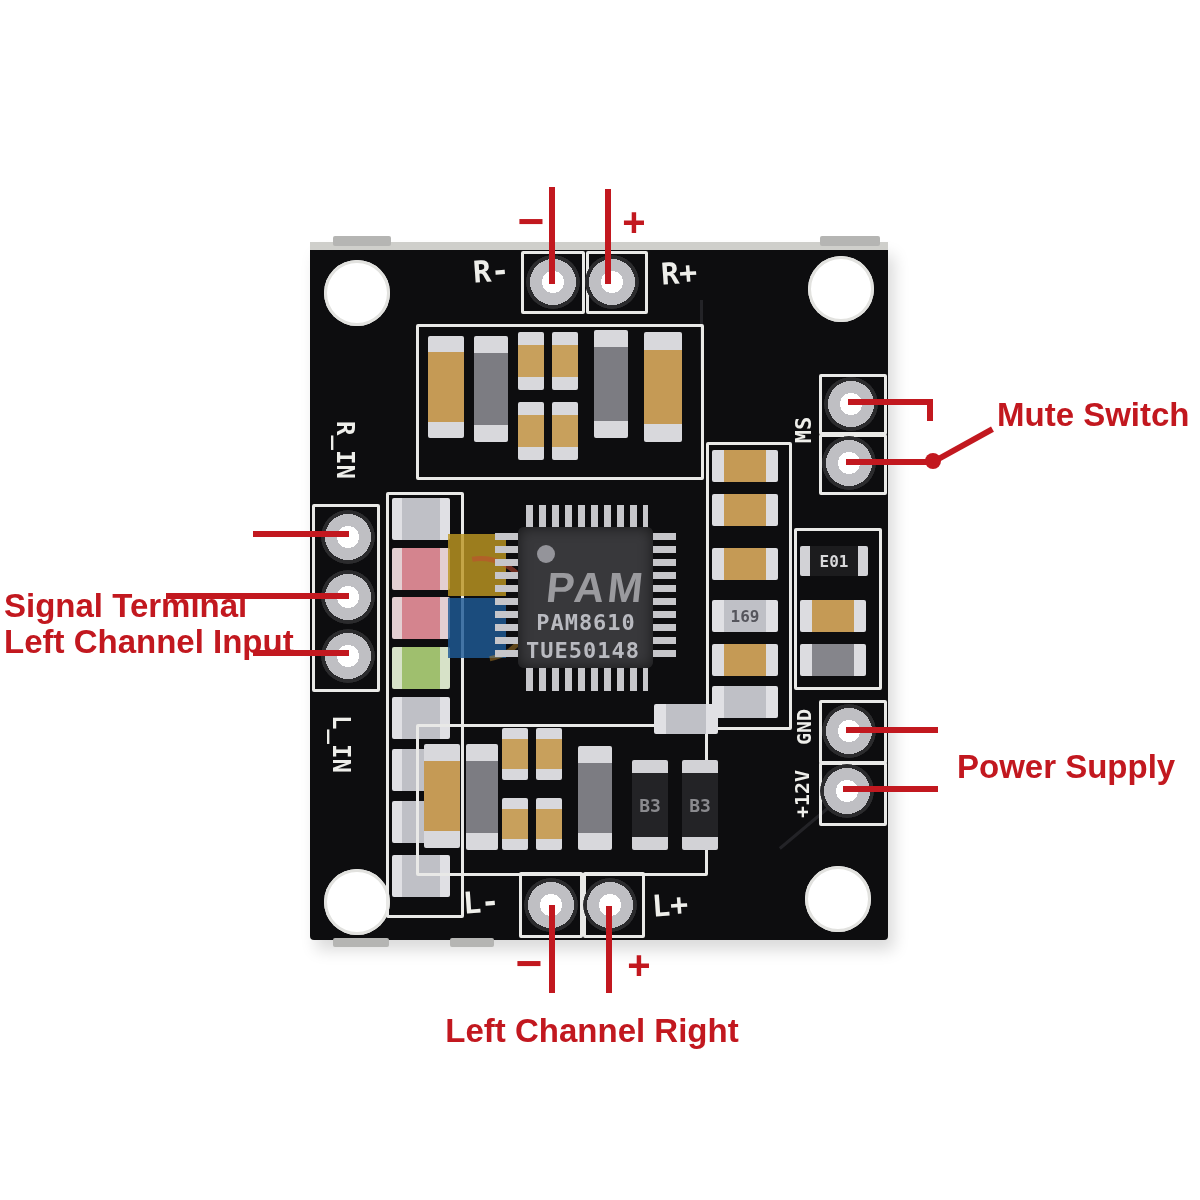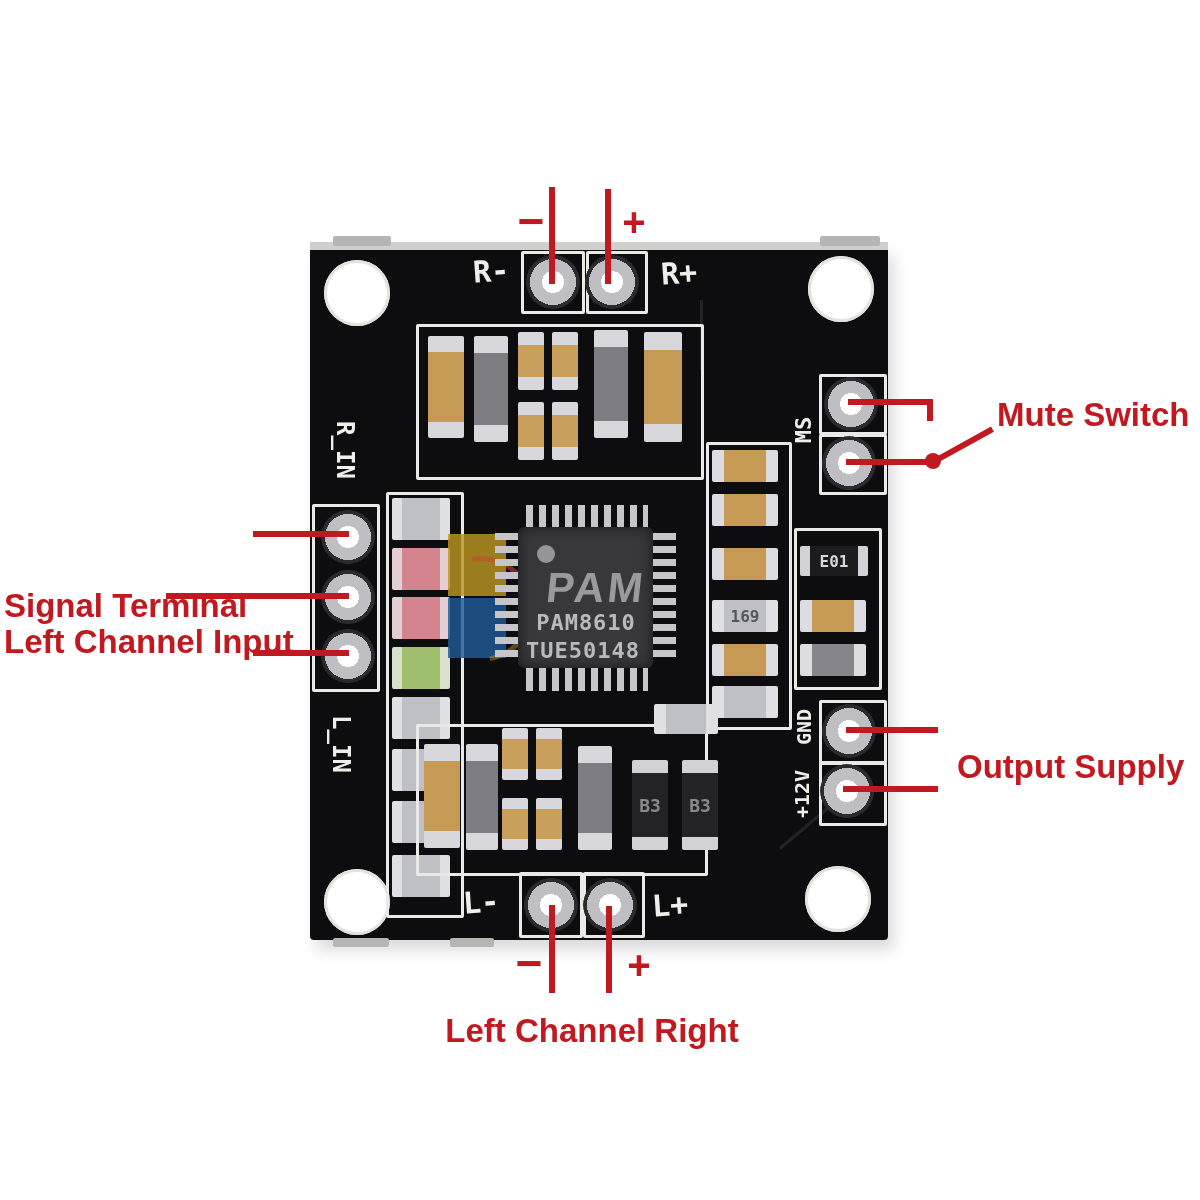--- a/index.html
+++ b/index.html
@@ -188,21 +188,21 @@
   <div class="red-label" style="left:4px;top:623px;">Left Channel Input</div>
   <div class="red-line" style="left:253px;top:650px;width:96px;height:6px;"></div>
 
   <div class="red-label" style="left:997px;top:396px;">Mute Switch</div>
   <div class="red-line" style="left:848px;top:399px;width:84px;height:6px;"></div>
   <div class="red-line" style="left:927px;top:399px;width:6px;height:22px;"></div>
   <div class="red-line" style="left:846px;top:459px;width:86px;height:6px;"></div>
   <div class="red-dot" style="left:925px;top:453px;"></div>
   <div class="red-line" style="left:933px;top:459px;width:68px;height:6px;transform:rotate(-29deg);transform-origin:left center;"></div>
 
-  <div class="red-label" style="left:957px;top:748px;">Output Supply</div>
+  <div class="red-label" style="left:957px;top:748px;">Power Supply</div>
   <div class="red-line" style="left:846px;top:727px;width:92px;height:6px;"></div>
   <div class="red-line" style="left:843px;top:786px;width:95px;height:6px;"></div>
 
   <div class="red-line" style="left:549px;top:905px;width:6px;height:88px;"></div>
   <div class="red-line" style="left:606px;top:906px;width:6px;height:87px;"></div>
   <div class="red-sign" style="left:529px;top:963px;font-size:46px;">−</div>
   <div class="red-sign" style="left:639px;top:965px;font-size:40px;">+</div>
   <div class="red-label center-x" style="left:592px;top:1012px;">Left Channel Right</div>
 
 </div>

